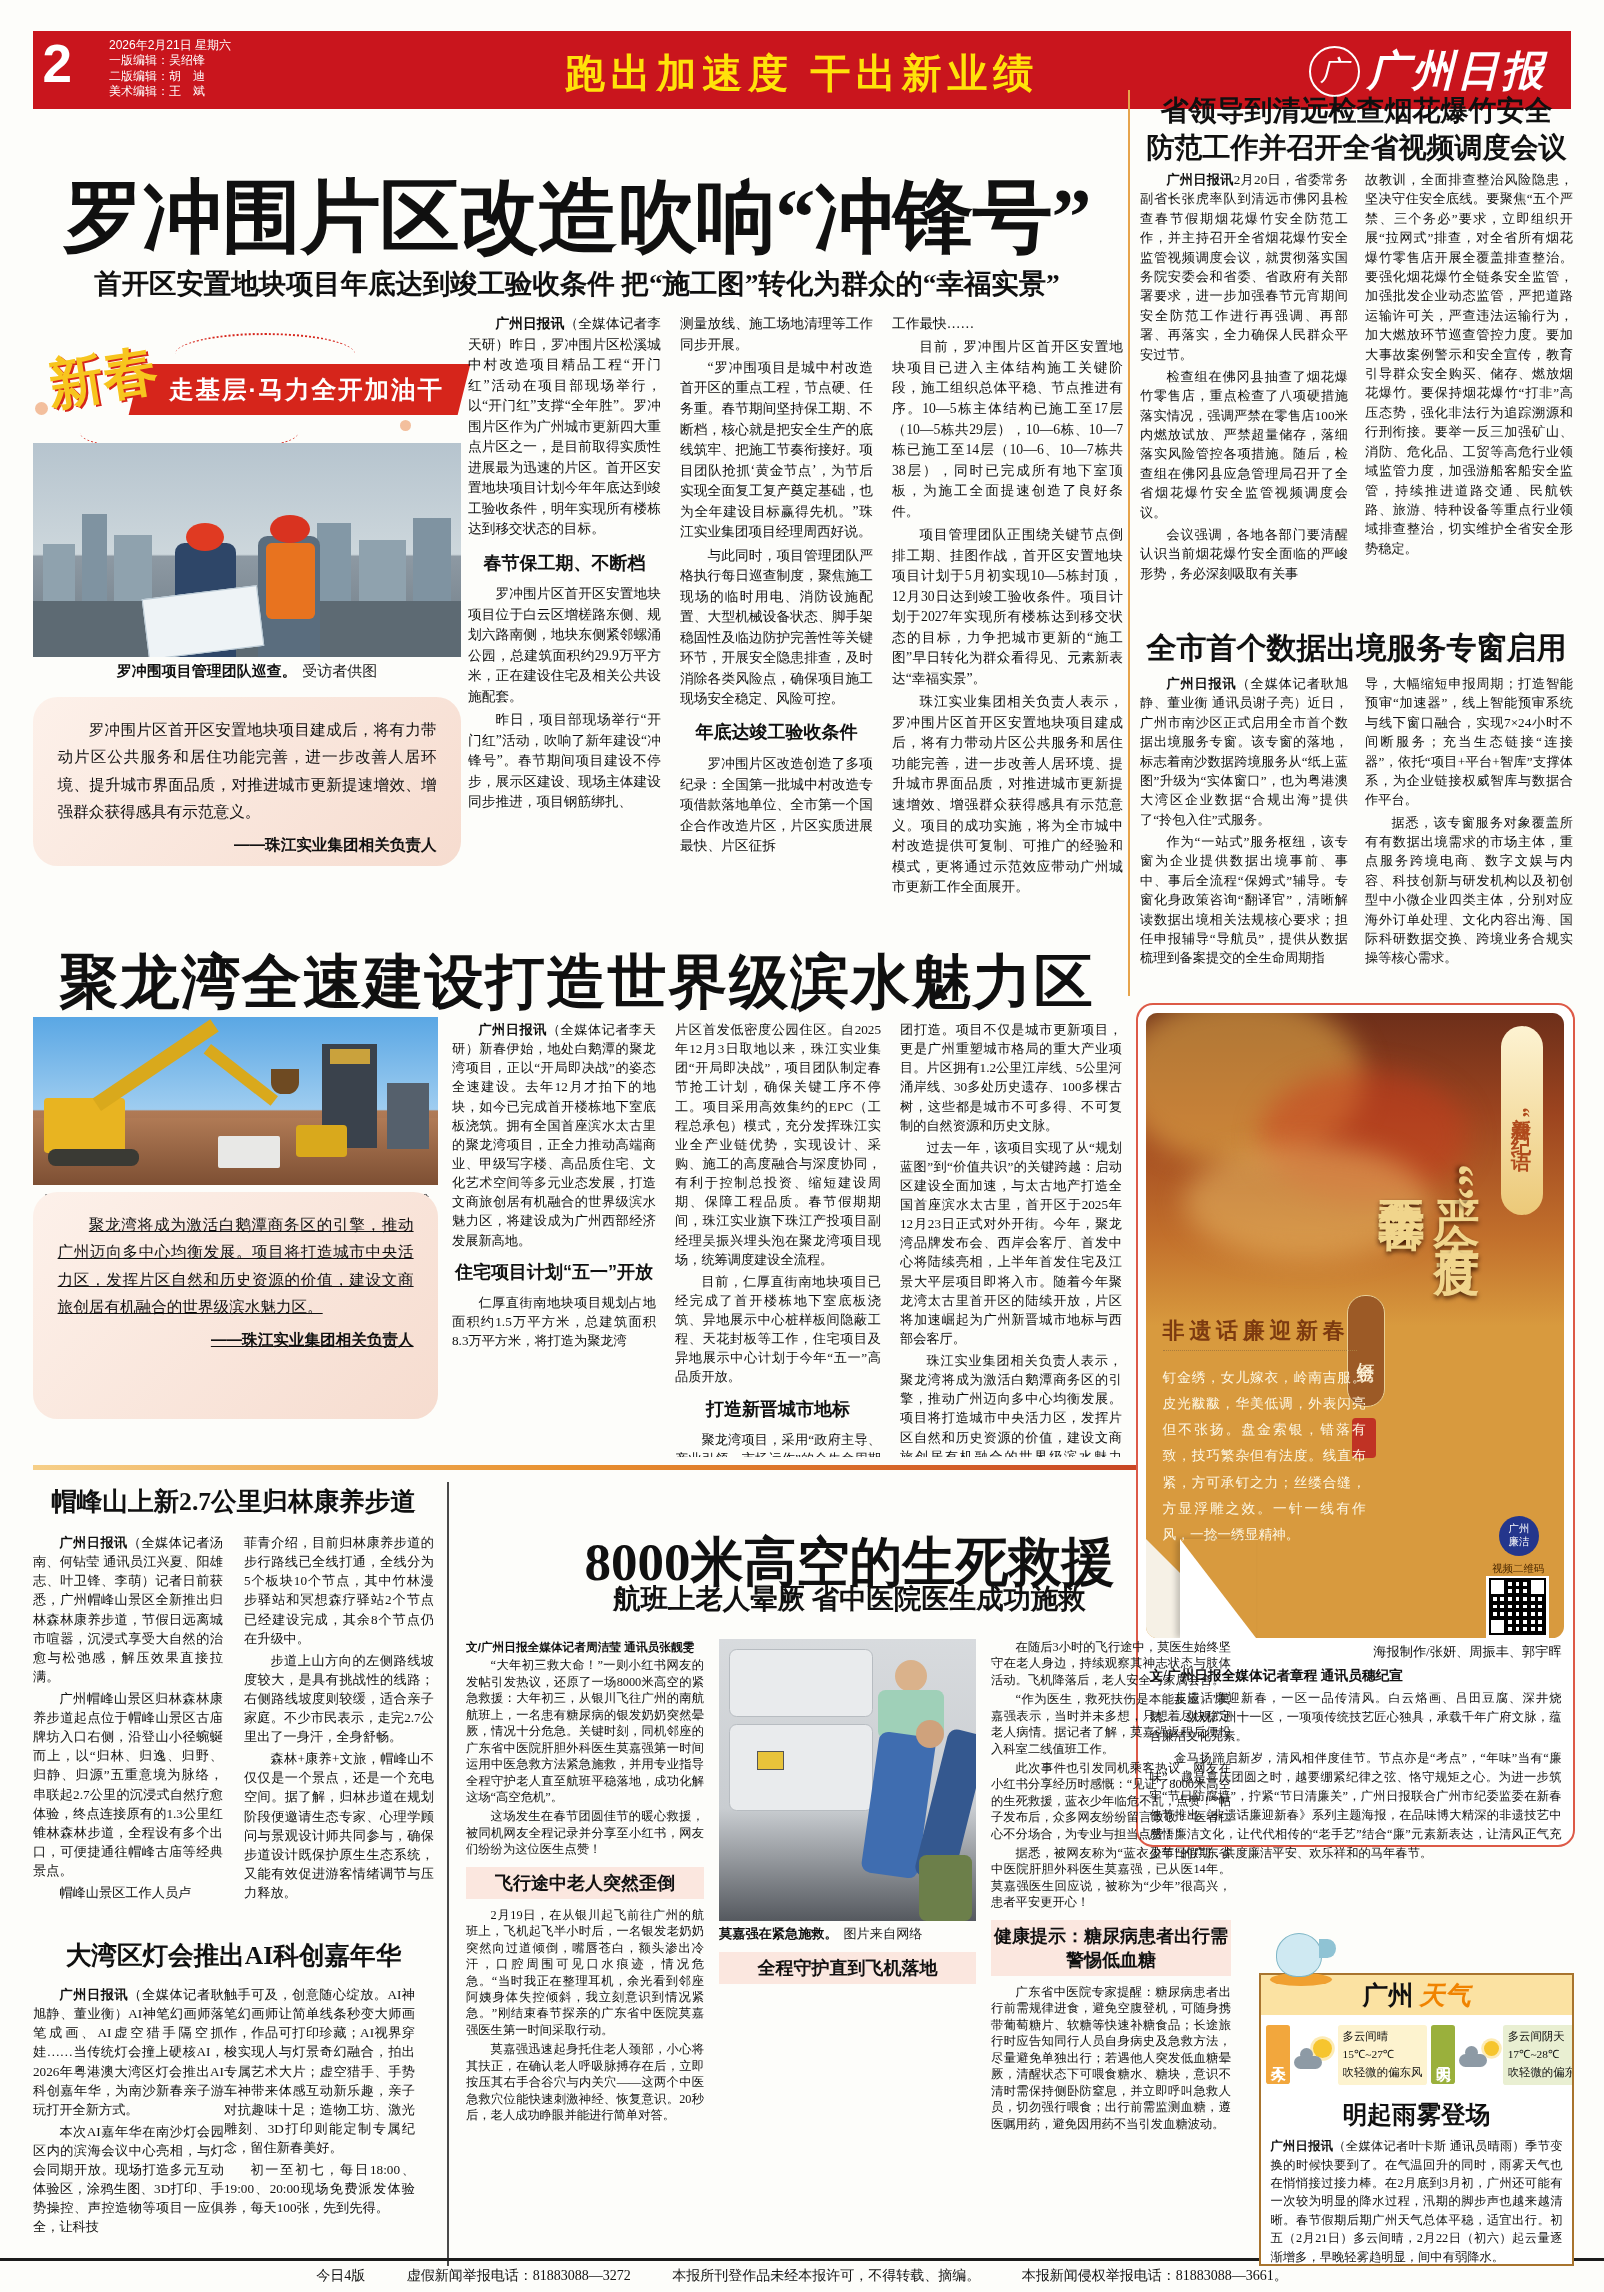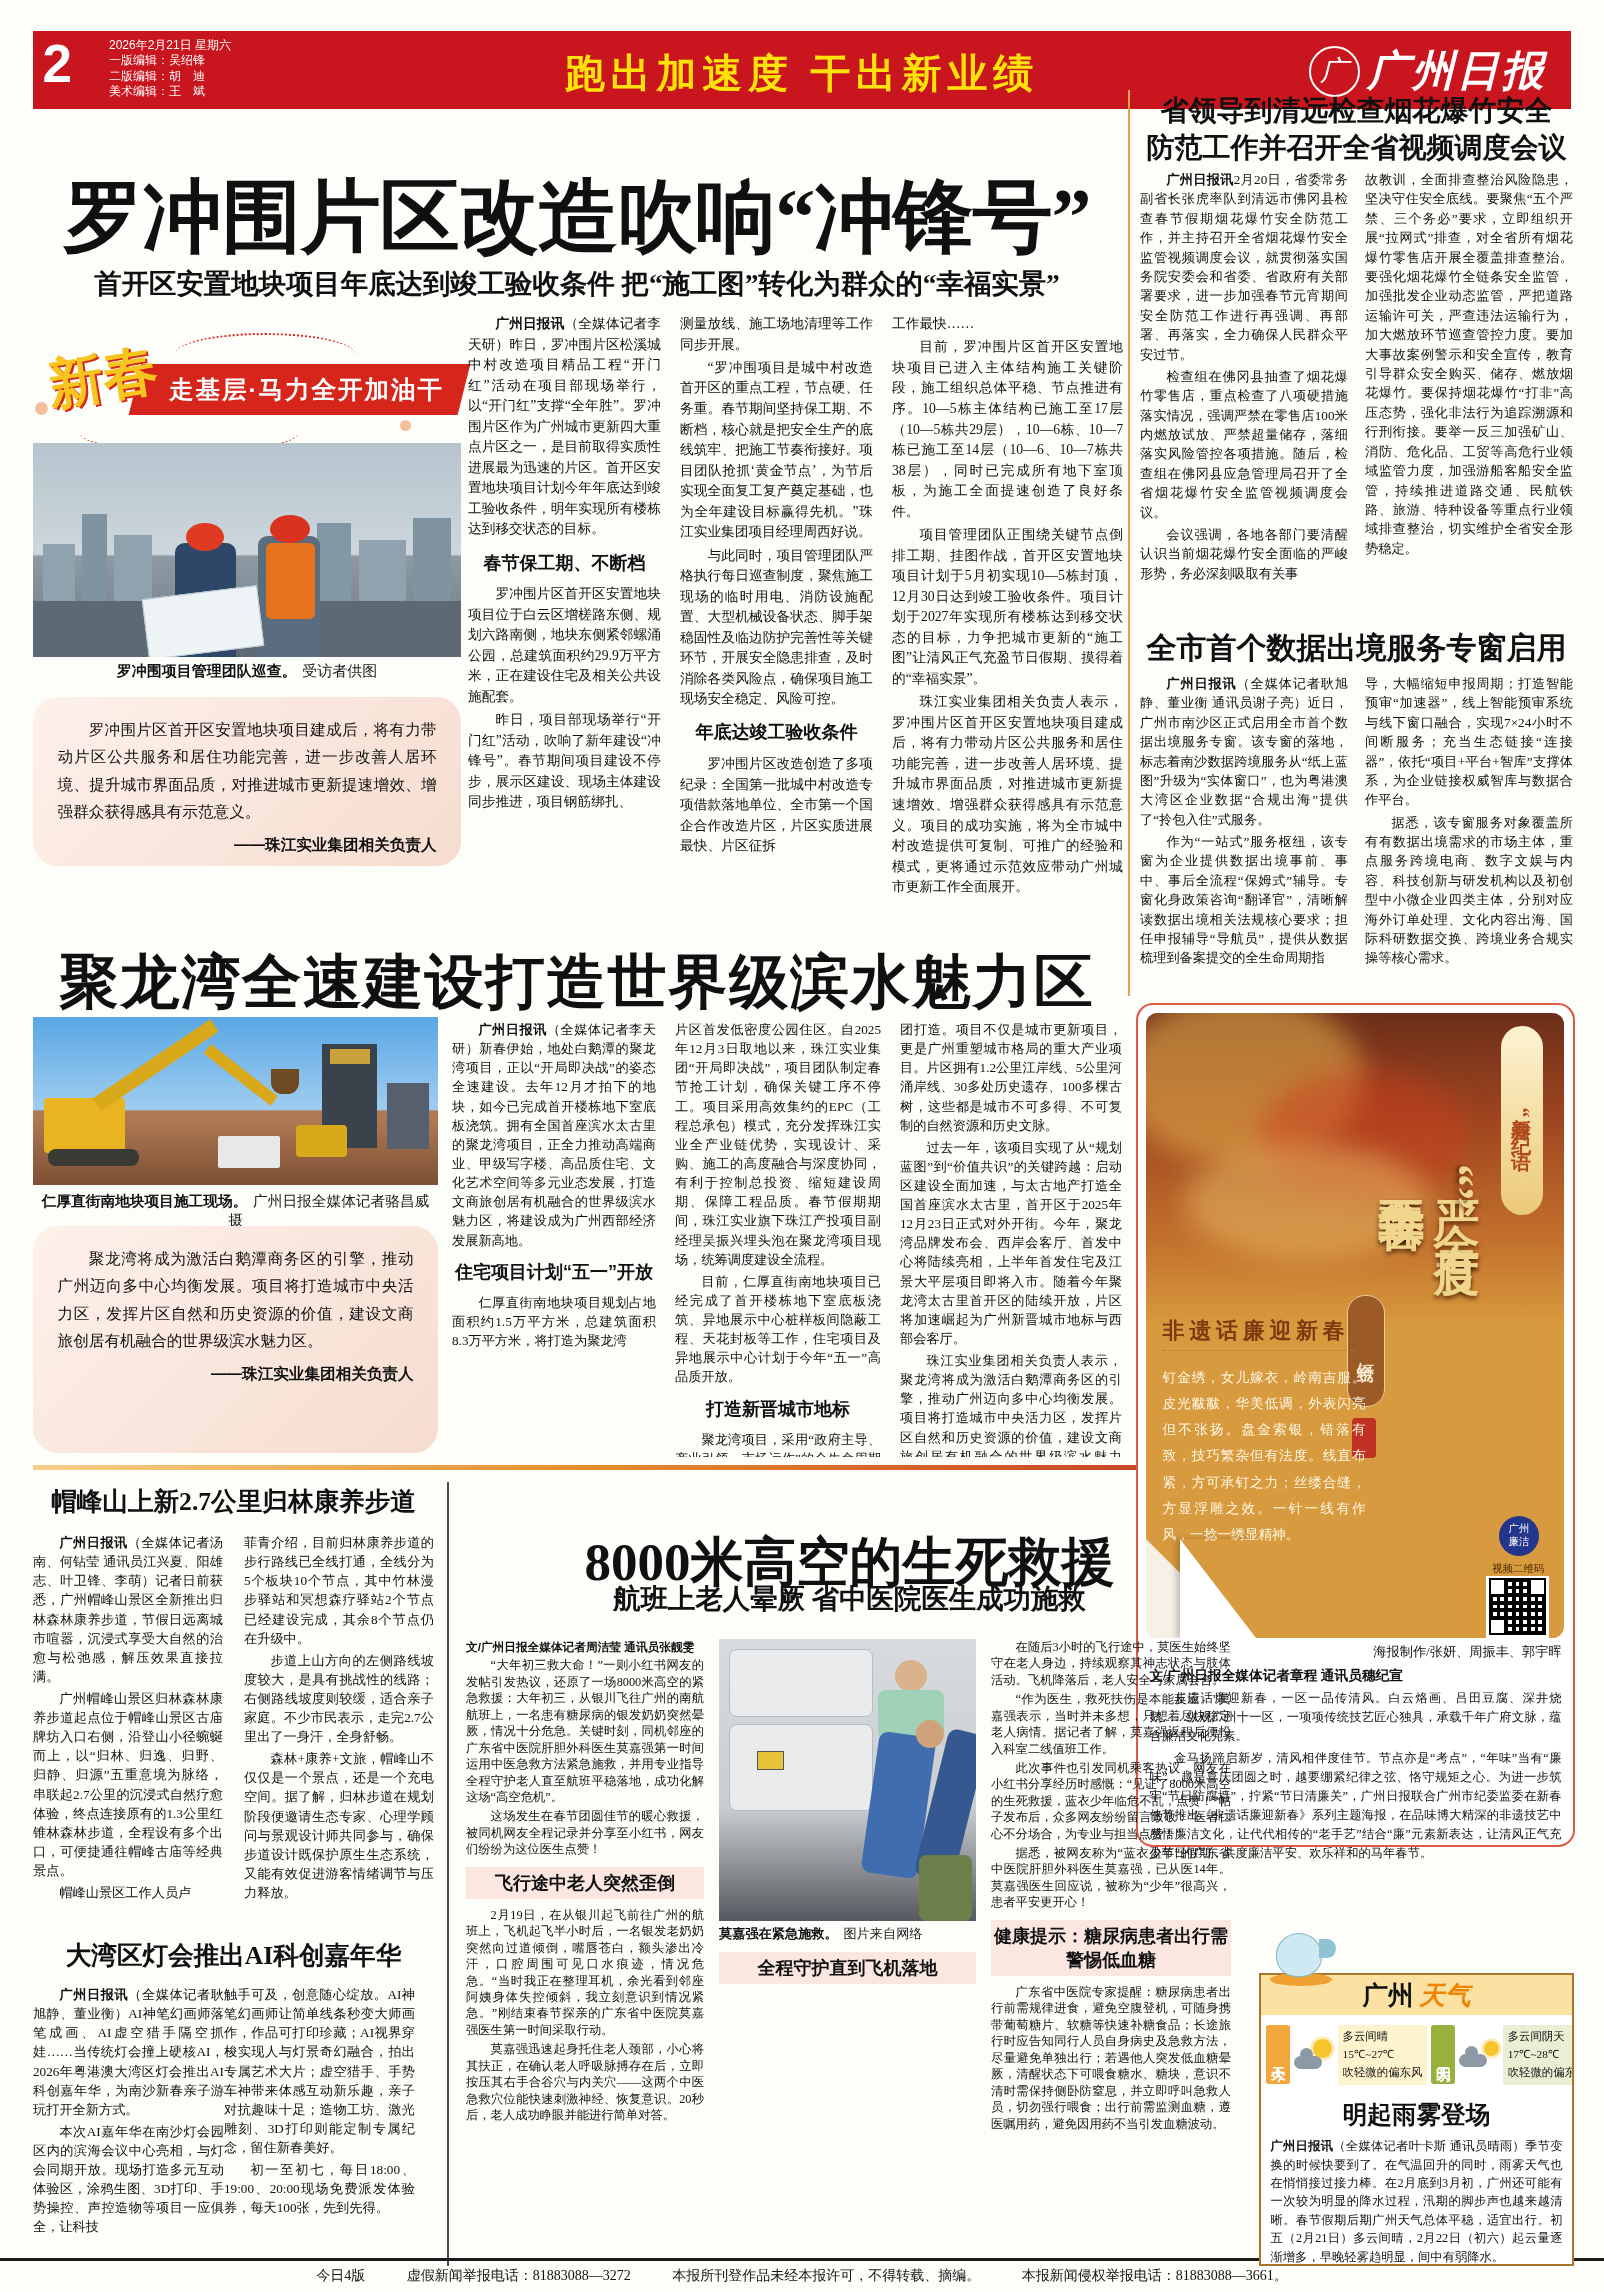--- a/index.html
+++ b/index.html
@@ -85,21 +85,21 @@
   .rs-c1{width:238px;} .rs-c2{width:257px;} .rs-c3{width:240px;}
   
   .caption{text-align:center;font-size:15px;}
   .caption b{font-family:"Liberation Sans",sans-serif;}
   .caption span{margin-left:5.7px;color:#222;}
   .quote{border-radius:24.6px;background:linear-gradient(135deg,#fdf1ea,#f6dccf);padding:19px 24.6px;
          font-size:15.6px;line-height:1.75;}
   .quote .q-text{text-indent:2em;text-align:justify;}
   .quote .q-attr{text-align:right;font-weight:bold;margin-top:5.7px;font-family:"Liberation Sans",sans-serif;}
   .quote1{left:33px;top:697px;width:379px;height:131px;}
-  .quote2{left:33px;top:1226px;width:356px;height:189px;}
+  .quote2{left:33px;top:1192px;width:356px;height:189px;text-decoration:underline;}
   
   .vrule-orange{left:1128px;top:90px;width:1.9px;height:906px;background:#e6a44c;}
   .vrule-dark{left:447px;top:1482px;width:1.9px;height:784px;background:#4a4a4a;}
   .grad-rule{left:33px;top:1465px;width:1194px;height:4.7px;
              background:linear-gradient(90deg,#f6cf88,#e8902e 45%,#c33a22);}
   .foot-rule{left:0;top:2258px;width:1604px;height:2.8px;background:#1c1c1c;}
   .footer{left:0;top:2267px;width:1604px;text-align:center;font-size:14px;}
   .footer span{margin:0 19px;}
   
   .poster-box{left:1136px;top:1003px;width:439px;height:844px;border:2.8px solid #dd5a47;
@@ -231,21 +231,21 @@
     <div class="col lead-c2">
         <p class="para cont">测量放线、施工场地清理等工作同步开展。</p>
         <p class="para">“罗冲围项目是城中村改造首开区的重点工程，节点硬、任务重。春节期间坚持保工期、不断档，核心就是把安全生产的底线筑牢、把施工节奏衔接好。项目团队抢抓‘黄金节点’，为节后实现全面复工复产奠定基础，也为全年建设目标赢得先机。”珠江实业集团项目经理周西好说。</p>
         <p class="para">与此同时，项目管理团队严格执行每日巡查制度，聚焦施工现场的临时用电、消防设施配置、大型机械设备状态、脚手架稳固性及临边防护完善性等关键环节，开展安全隐患排查，及时消除各类风险点，确保项目施工现场安全稳定、风险可控。</p>
         <h3 class="crosshead">年底达竣工验收条件</h3>
         <p class="para">罗冲围片区改造创造了多项纪录：全国第一批城中村改造专项借款落地单位、全市第一个国企合作改造片区，片区实质进展最快、片区征拆</p>
       </div>
     <div class="col lead-c3">
         <p class="para cont">工作最快……</p>
         <p class="para">目前，罗冲围片区首开区安置地块项目已进入主体结构施工关键阶段，施工组织总体平稳、节点推进有序。10—5栋主体结构已施工至17层（10—5栋共29层），10—6栋、10—7栋已施工至14层（10—6、10—7栋共38层），同时已完成所有地下室顶板，为施工全面提速创造了良好条件。</p>
-        <p class="para">项目管理团队正围绕关键节点倒排工期、挂图作战，首开区安置地块项目计划于5月初实现10—5栋封顶，12月30日达到竣工验收条件。项目计划于2027年实现所有楼栋达到移交状态的目标，力争把城市更新的“施工图”让清风正气充盈节日假期、摸得着的“幸福实景”。</p>
+        <p class="para">项目管理团队正围绕关键节点倒排工期、挂图作战，首开区安置地块项目计划于5月初实现10—5栋封顶，12月30日达到竣工验收条件。项目计划于2027年实现所有楼栋达到移交状态的目标，力争把城市更新的“施工图”早日转化为群众看得见、元素新表达“幸福实景”。</p>
         <p class="para">珠江实业集团相关负责人表示，罗冲围片区首开区安置地块项目建成后，将有力带动片区公共服务和居住功能完善，进一步改善人居环境、提升城市界面品质，对推进城市更新提速增效、增强群众获得感具有示范意义。项目的成功实施，将为全市城中村改造提供可复制、可推广的经验和模式，更将通过示范效应带动广州城市更新工作全面展开。</p>
       </div>
   </div>
 
   <h1 class="abs h-jl">聚龙湾全速建设打造世界级滨水魅力区</h1>
   <div class="abs photo photo2">
     <div class="ph2-ground"></div>
     <div class="ph2-bld" style="right:61px;top:26.5px;width:55px;height:104px;"></div>
     <div style="position:absolute;right:68px;top:32px;width:40px;height:15px;background:#caa23c;"></div>
     <div class="ph2-bld" style="right:9.5px;top:66px;width:42px;height:66px;background:#55606c;"></div>

